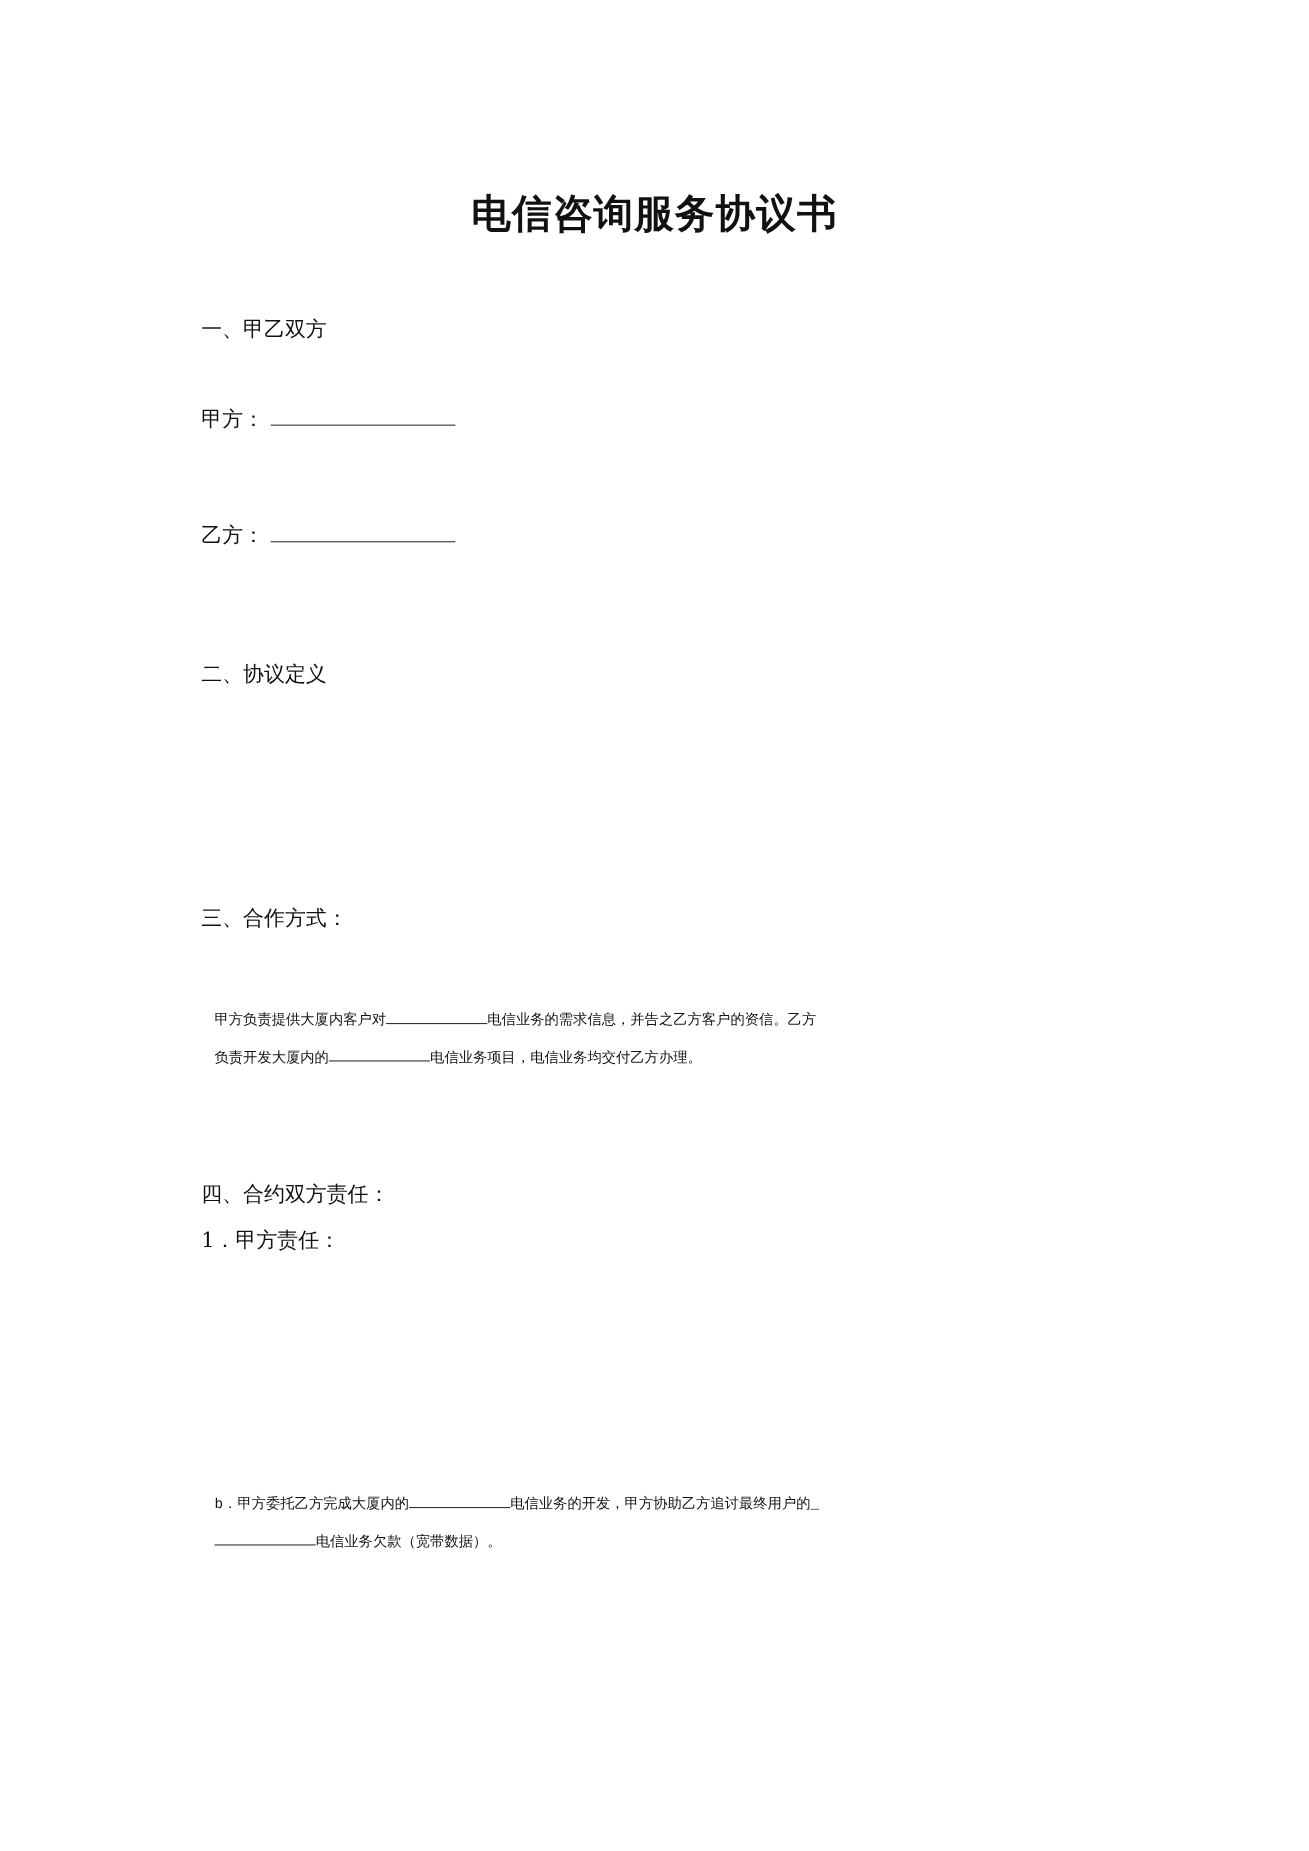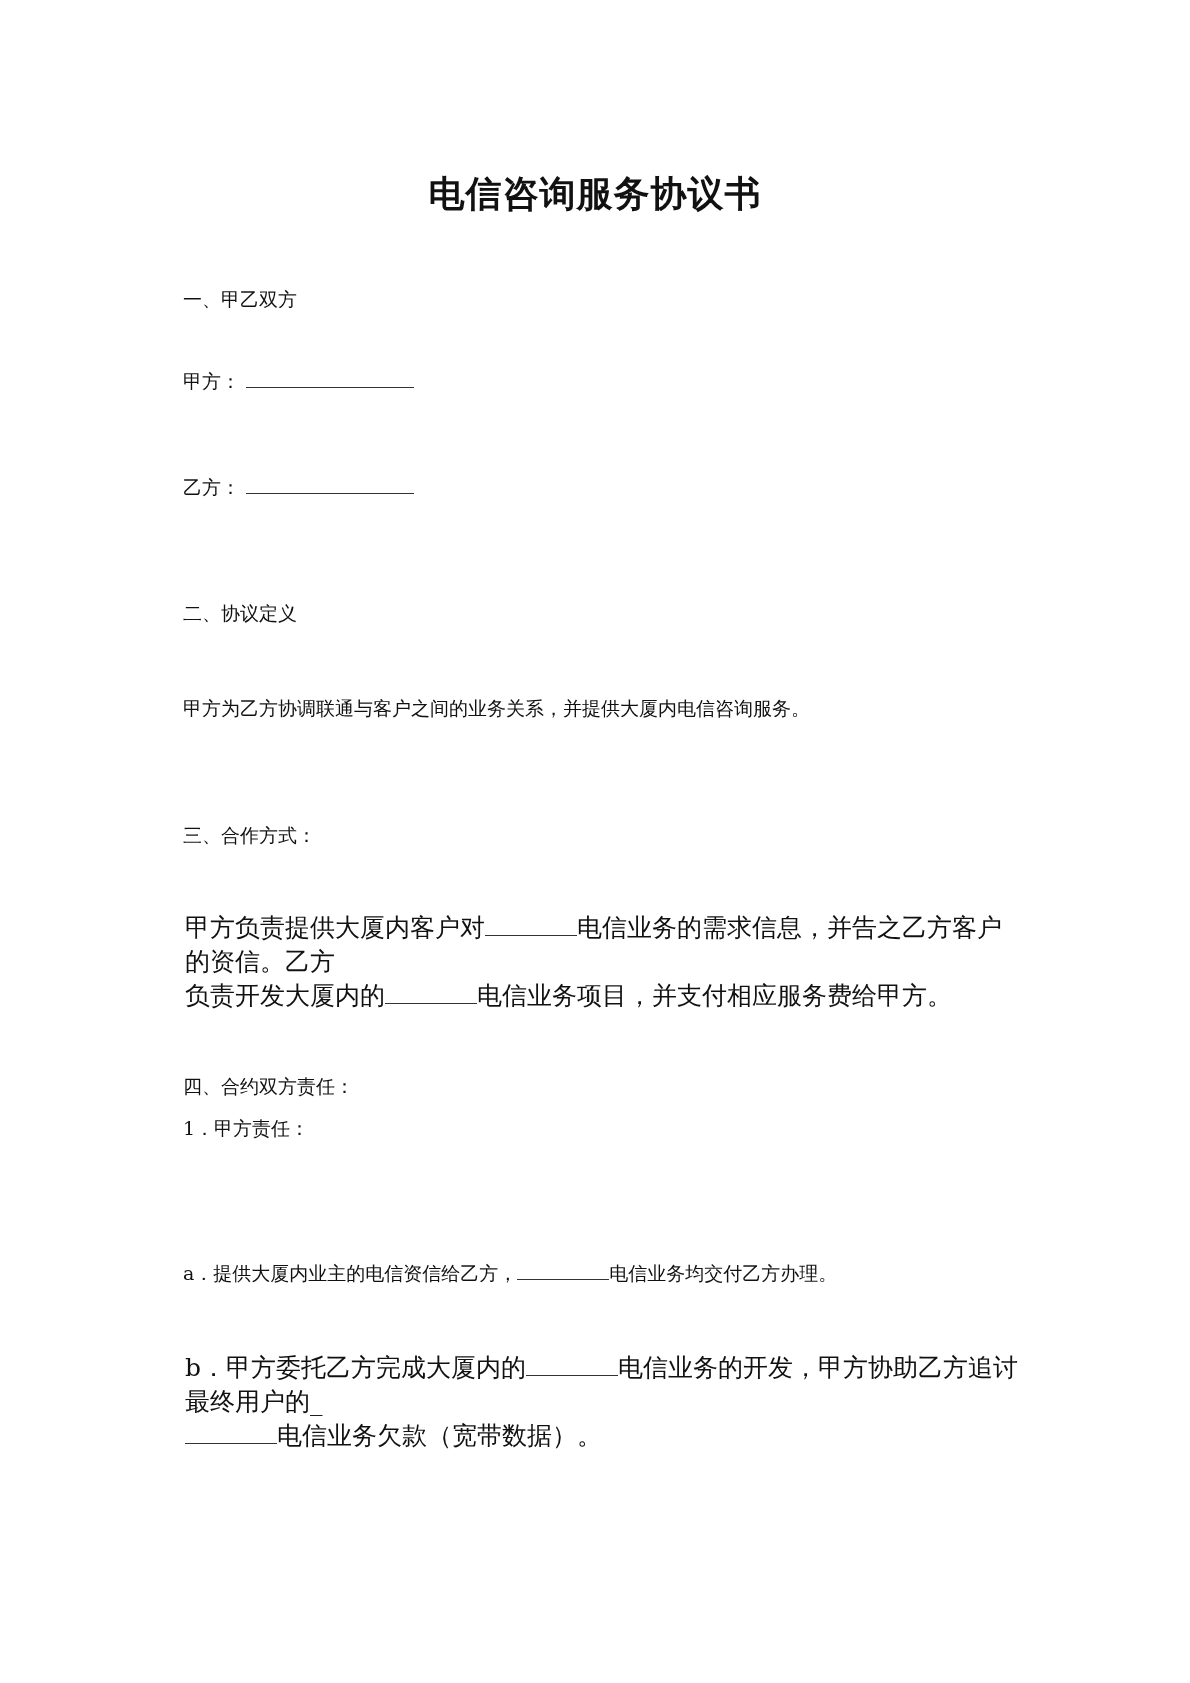--- a/index.html
+++ b/index.html
@@ -3,21 +3,21 @@
 <meta charset="utf-8">
 <style>
   html, body { margin: 0; padding: 0; background: #ffffff; }
   body { width: 1190px; height: 1683px; position: relative; overflow: hidden;
          font-family: "DejaVu Serif", "Liberation Serif", serif; color: #111; }
   .page { position: absolute; left: 0; top: 0; width: 1190px; height: 1683px; }
   .title { position: absolute; top: 170px; left: 0; width: 1190px; text-align: center;
            font-family: "DejaVu Sans", "Liberation Sans", sans-serif; font-weight: bold;
            font-size: 36px; letter-spacing: 1px; }
   .line { position: absolute; left: 183px; font-size: 19px; line-height: 33px; white-space: nowrap; text-align: right; }
-  .para { position: absolute; left: 185px; width: 840px; font-size: 25px; line-height: 34px; }
+  .para { position: absolute; left: 195px; width: 840px; font-size: 13px; line-height: 34px; font-family: Liberation Mono, monospace; }
   .blank { display: inline-block; border-bottom: 1px solid #333; vertical-align: baseline; height: 1px; }
   .blank.long { width: 168px; margin-left: 6px; }
   .blank.mid { width: 92px; }
 </style>
 </head>
 <body>
 
 <div class="page">
 
   <div class="title">电信咨询服务协议书</div>
@@ -27,36 +27,32 @@
   <div class="line" style="top:365px">
     <span>甲方：</span><span class="blank long"></span>
   </div>
 
   <div class="line" style="top:471px">
     <span>乙方：</span><span class="blank long"></span>
   </div>
 
   <div class="line" style="top:597px">二、协议定义</div>
 
-  <div class="line" style="top:692px">甲方为乙方协调联通与客户之间的业务关系，并提供大厦内电信咨询服务。</div>
 
   <div class="line" style="top:819px">三、合作方式：</div>
 
   <div class="para" style="top:911px">
     <div><span>甲方负责提供大厦内客户对</span><span class="blank mid"></span><span>电信业务的需求信息，并告之乙方客户的资信。乙方</span></div>
-    <div><span>负责开发大厦内的</span><span class="blank mid"></span><span>电信业务项目，并支付相应服务费给甲方。</span></div>
+    <div><span>负责开发大厦内的</span><span class="blank mid"></span><span>电信业务项目，电信业务均交付乙方办理。</span></div>
   </div>
 
   <div class="line" style="top:1070px">四、合约双方责任：</div>
 
   <div class="line" style="top:1112px">1．甲方责任：</div>
 
-  <div class="line" style="top:1257px">
-    <span>a．提供大厦内业主的电信资信给乙方，</span><span class="blank mid"></span><span>电信业务均交付乙方办理。</span>
-  </div>
 
   <div class="para" style="top:1351px">
     <div><span>b．甲方委托乙方完成大厦内的</span><span class="blank mid"></span><span>电信业务的开发，甲方协助乙方追讨最终用户的_</span></div>
     <div><span class="blank mid"></span><span>电信业务欠款（宽带数据）。</span></div>
   </div>
 
 
 </div>
 
 </body></html>

